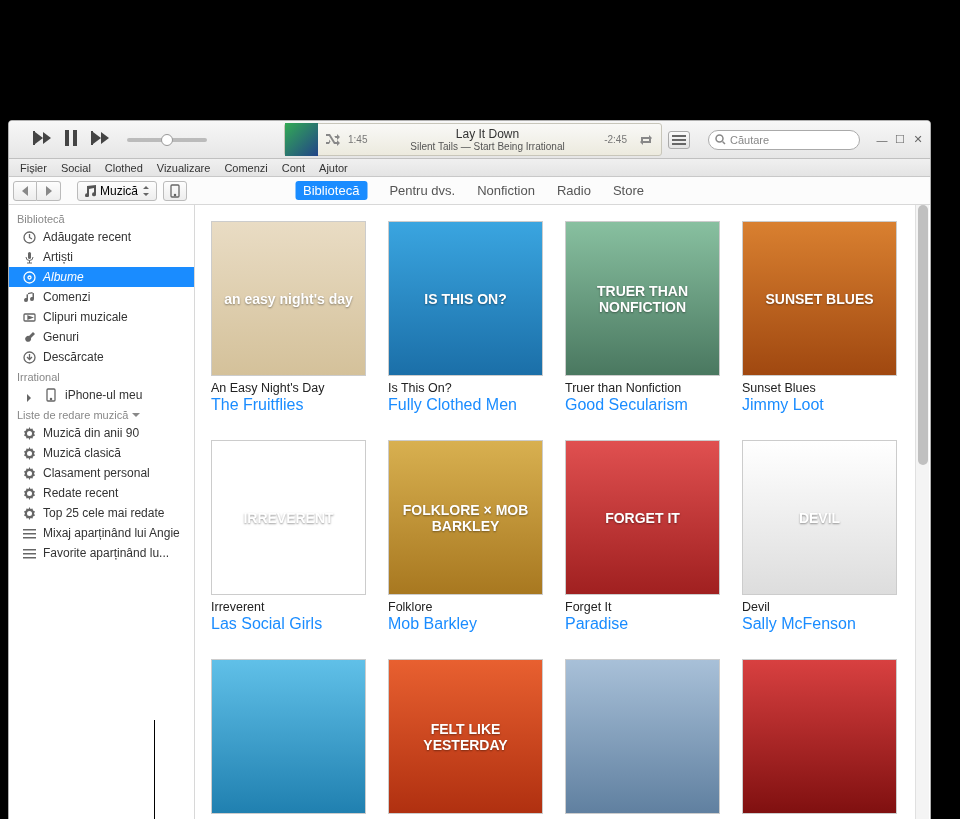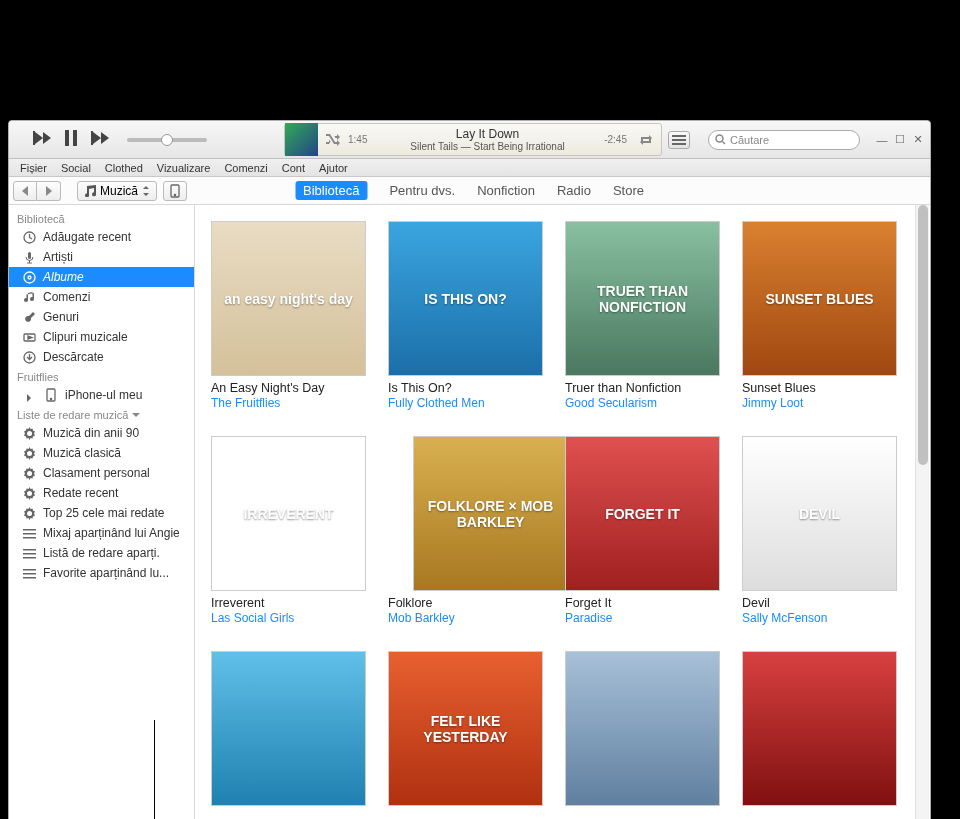--- a/index.html
+++ b/index.html
@@ -37,27 +37,27 @@
 .body { flex: 1; display: flex; overflow: hidden; }
 .sidebar { width: 186px; background: #fff; border-right: 1px solid #d8d8d8; font-size: 12px; overflow-y: auto; padding-top: 4px; }
 .shdr { color: #888; font-size: 11px; padding: 4px 8px 2px; display:flex; align-items:center; gap:4px; }
 .sitem { display: flex; align-items: flex-end; gap: 6px; padding: 3px 8px 3px 12px; color: #333; white-space: nowrap; overflow:hidden; text-overflow: ellipsis; }
 .sitem.sel { background: #1a8cff; color: #fff; font-style: italic; }
 .sitem .ic { width: 16px; display:flex; justify-content:center; }
 .content { flex: 1; background: #fff; overflow-y: auto; padding: 16px 16px 0 16px; position:relative; }
 .grid { display: grid; grid-template-columns: repeat(4, 155px); gap: 26px 22px; }
 .album .cover { width: 155px; height: 155px; border: 1px solid #ccc; display:flex; align-items:center; justify-content:center; overflow:hidden; }
 .album .atitle { font-size: 12.5px; color: #222; margin-top: 5px; }
-.album .aartist { font-size: 12px; color: #1a8cff; margin-top: 1px; }
+.album .aartist { font-size: 16px; color: #1a8cff; margin-top: 1px; }
 .cover.c0 { background: linear-gradient(#e9dcc4,#d4c19a); }
 .cover.c1 { background: linear-gradient(#3aa5e0,#1b6fa8); }
 .cover.c2 { background: linear-gradient(#88c0a0,#4a7860); }
 .cover.c3 { background: linear-gradient(#d98030,#a04810); }
 .cover.c4 { background: #fff; }
-.cover.c5 { background: linear-gradient(#d8b050,#a87820); margin-left: 25px; }
+.cover.c5 { background: linear-gradient(#d8b050,#a87820); }
 .cover.c6 { background: linear-gradient(#e05050,#a02020); }
 .cover.c7 { background: linear-gradient(#fff,#ddd); }
 .cover.c8 { background: linear-gradient(#60c0e8,#2080b0); }
 .cover.c9 { background: linear-gradient(#e86030,#b03010); }
 .cover.c10 { background: linear-gradient(#a8c0d8,#6080a0); }
 .cover.c11 { background: linear-gradient(#d84040,#801010); }
 .covertext { color:#fff; font-weight:bold; font-size:14px; text-align:center; padding:4px; text-shadow:0 1px 2px rgba(0,0,0,.4); }
 .callout { position: absolute; background: #000; width: 1px; }
 .scrollbar { position:absolute; right:1px; top:0; bottom:0; width:14px; background:#f4f4f4; border-left:1px solid #e0e0e0; }
 .scrollthumb { position:absolute; top:0; width:10px; left:2px; height:260px; background:#c0c0c0; border-radius:5px; }
@@ -214,45 +214,45 @@
         <div class="sitem">
           <span class="ic">
             <svg width="13" height="13" viewBox="0 0 13 13" fill="#666">
               <path d="M5 2v7a2 2 0 1 1-1.5-1.9V3.5L11 2v6a2 2 0 1 1-1.5-1.9V1z"></path>
             </svg>
           </span>
           <span>Comenzi</span>
         </div>
         <div class="sitem">
           <span class="ic">
-            <svg width="13" height="13" viewBox="0 0 13 13" fill="#666">
-              <path d="M10 1l2 2-4 4a3 3 0 1 1-2-2z"></path>
-            </svg>
-          </span>
-          <span>Genuri</span>
-        </div>
-        <div class="sitem">
-          <span class="ic">
             <svg width="13" height="13" viewBox="0 0 13 13" fill="none" stroke="#666" stroke-width="1.3">
               <rect x="1" y="3" width="11" height="7" rx="1"></rect>
               <path d="M5 5l4 1.5L5 8z" fill="#666"></path>
             </svg>
           </span>
           <span>Clipuri muzicale</span>
         </div>
         <div class="sitem">
           <span class="ic">
+            <svg width="13" height="13" viewBox="0 0 13 13" fill="#666">
+              <path d="M10 1l2 2-4 4a3 3 0 1 1-2-2z"></path>
+            </svg>
+          </span>
+          <span>Genuri</span>
+        </div>
+        <div class="sitem">
+          <span class="ic">
             <svg width="13" height="13" viewBox="0 0 13 13" fill="none" stroke="#666" stroke-width="1.3">
               <circle cx="6.5" cy="6.5" r="5.5"></circle>
               <path d="M6.5 3v5M4 6l2.5 2.5L9 6"></path>
             </svg>
           </span>
           <span>Descărcate</span>
         </div>
-        <div class="shdr">Fruitflies</div>
+        <div class="shdr">Irrational</div>
         <div class="sitem">
           <span class="ic">
             <svg width="8" height="8" viewBox="0 0 8 8" fill="#666">
               <path d="M2 0l4 4-4 4z"></path>
             </svg>
           </span>
           <span class="ic">
             <svg width="10" height="14" viewBox="0 0 10 14" fill="none" stroke="#666" stroke-width="1.3">
               <rect x="1" y="1" width="8" height="12" rx="1"></rect>
               <circle cx="5" cy="11" r=".6" fill="#666"></circle>
@@ -314,30 +314,20 @@
           <span>Mixaj aparținând lui Angie</span>
         </div>
         <div class="sitem">
           <span class="ic">
             <svg width="13" height="13" viewBox="0 0 13 13" fill="#666">
               <rect y="2" width="13" height="1.5"></rect>
               <rect y="6" width="13" height="1.5"></rect>
               <rect y="10" width="13" height="1.5"></rect>
             </svg>
           </span>
-          <span>Listă de redare aparți.</span>
-        </div>
-        <div class="sitem">
-          <span class="ic">
-            <svg width="13" height="13" viewBox="0 0 13 13" fill="#666">
-              <rect y="2" width="13" height="1.5"></rect>
-              <rect y="6" width="13" height="1.5"></rect>
-              <rect y="10" width="13" height="1.5"></rect>
-            </svg>
-          </span>
           <span>Favorite aparținând lu...</span>
         </div>
       </div>
     <div class="content">
       <div class="grid" id="grid">
           <div class="album">
             <div class="cover c0">
               <div class="covertext">an easy night's day</div>
             </div>
             <div class="atitle">An Easy Night's Day</div>

